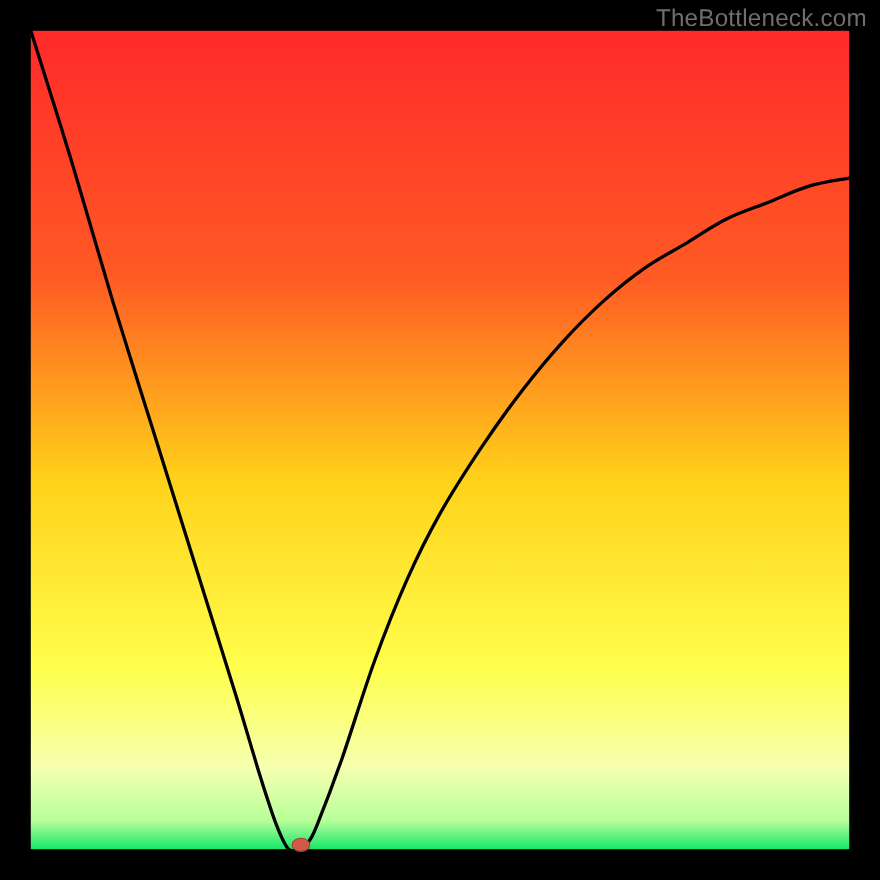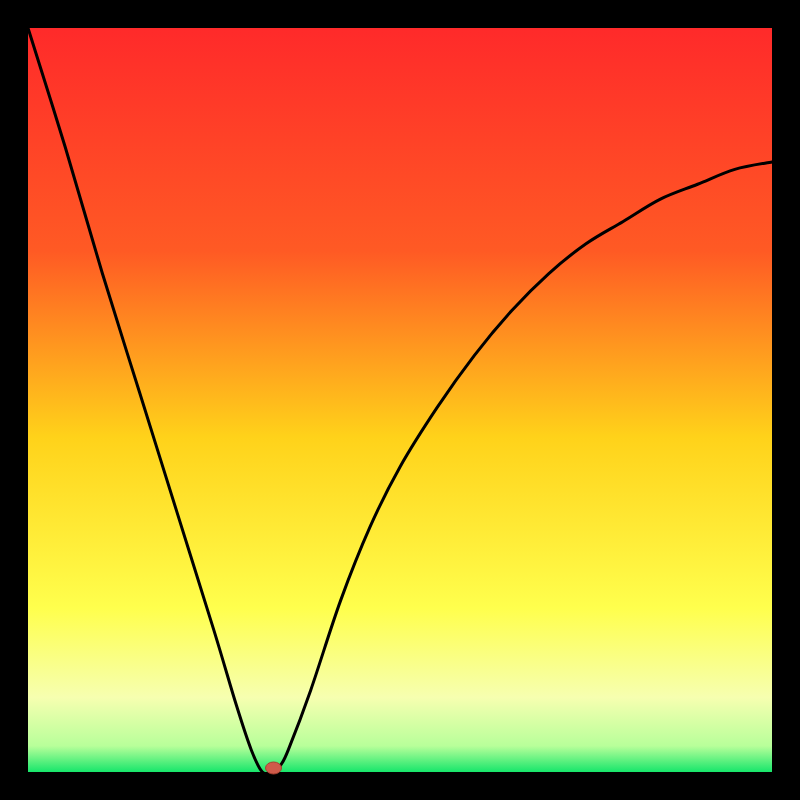--- a/index.html
+++ b/index.html
@@ -27,20 +27,21 @@
     user-select: none;
   }
   svg {
     display: block;
   }
 </style>
 </head>
 <body>
 
 <div class="stage">
+  <div class="watermark">TheBottleneck.com</div>
   <svg id="chart-svg" width="800" height="800" viewBox="0 0 800 800">
       <defs>
         <linearGradient id="bg-grad" x1="0" y1="0" x2="0" y2="1">
           <stop offset="0%" stop-color="#ff2a2a"></stop>
           <stop offset="30%" stop-color="#ff5a24"></stop>
           <stop offset="55.00000000000001%" stop-color="#ffd21a"></stop>
           <stop offset="78%" stop-color="#ffff4d"></stop>
           <stop offset="90%" stop-color="#f6ffb0"></stop>
           <stop offset="96.5%" stop-color="#b8ff9a"></stop>
           <stop offset="100%" stop-color="#17e66b"></stop>

